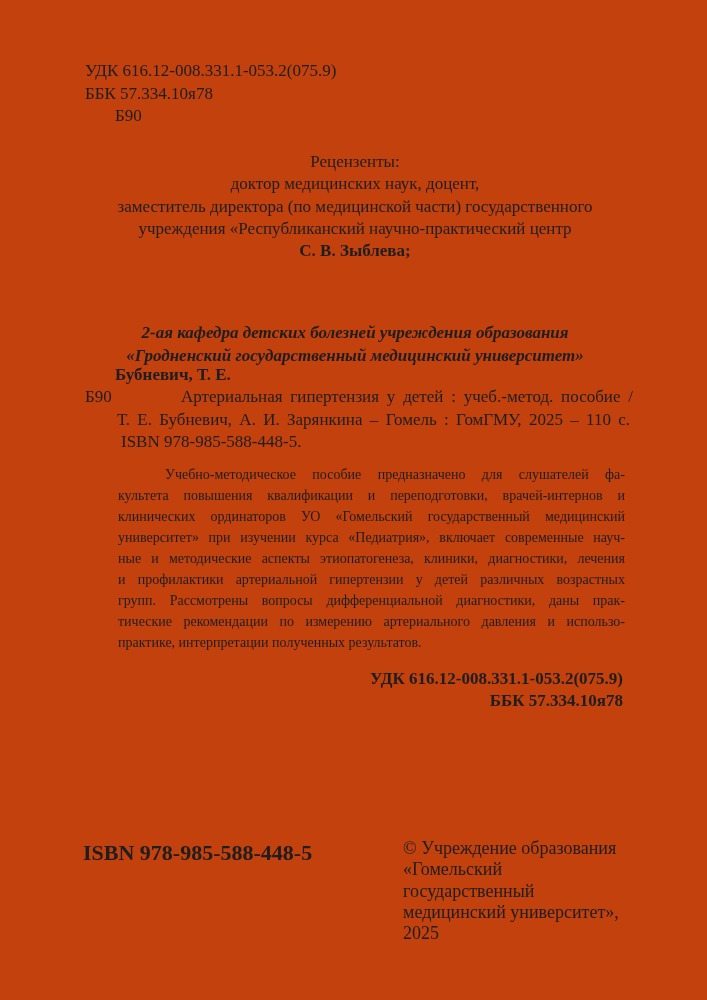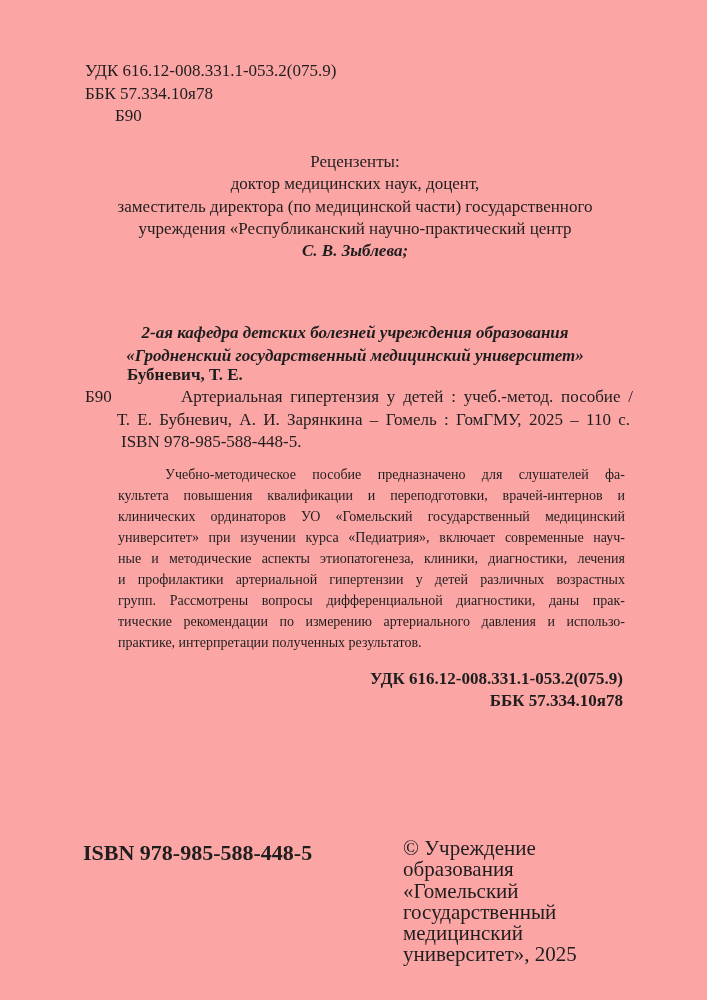--- a/index.html
+++ b/index.html
@@ -1,20 +1,20 @@
 <!DOCTYPE html>
 <html><head>
 <meta charset="utf-8">
 <style>
   html, body { margin: 0; padding: 0; background: #ffffff; }
   .page {
     position: relative;
     width: 707px;
     height: 1000px;
-    background: #fca5a5;
+    background: #c2410c;
     color: #1e1e1e;
     font-family: "Liberation Serif", "DejaVu Serif", serif;
     overflow: hidden;
   }
   
   .class-top {
     position: absolute;
     left: 85px;
     top: 60px;
     font-size: 17px;
@@ -26,21 +26,21 @@
   
   .reviewers {
     position: absolute;
     left: 85px;
     top: 151px;
     width: 540px;
     text-align: center;
     font-size: 17px;
     line-height: 22.3px;
   }
-  .reviewer-name { font-weight: bold; font-style: italic; }
+  .reviewer-name { font-weight: bold; }
 
   
   .department {
     position: absolute;
     left: 85px;
     top: 298px;
     width: 540px;
     text-align: center;
     font-size: 17px;
     line-height: 22.5px;
@@ -51,21 +51,21 @@
 
   
   .biblio {
     position: absolute;
     left: 85px;
     top: 364px;
     width: 548px;
     font-size: 17px;
     line-height: 22.4px;
   }
-  .biblio-author { margin-left: 42px; font-weight: bold; }
+  .biblio-author { margin-left: 30px; font-weight: bold; }
   .biblio-titlerow { position: relative; }
   .biblio-code { position: absolute; left: 0; top: 0; }
   .biblio-title {
     margin-left: 96px;
     text-align: justify;
     text-align-last: justify;
   }
   .biblio-imprint {
     margin-left: 32px;
     width: 513px;
@@ -107,21 +107,21 @@
     top: 840px;
     font-weight: bold;
     font-size: 22px;
     white-space: nowrap;
   }
   .footer-copyright {
     position: absolute;
     left: 403px;
     top: 838px;
     width: 232px;
-    font-size: 21px;
+    font-size: 18px;
     line-height: 21.3px;
   }
 </style>
 </head>
 <body>
 
 <div class="page">
 
   <div class="class-top">
     <div>УДК 616.12-008.331.1-053.2(075.9)</div>

